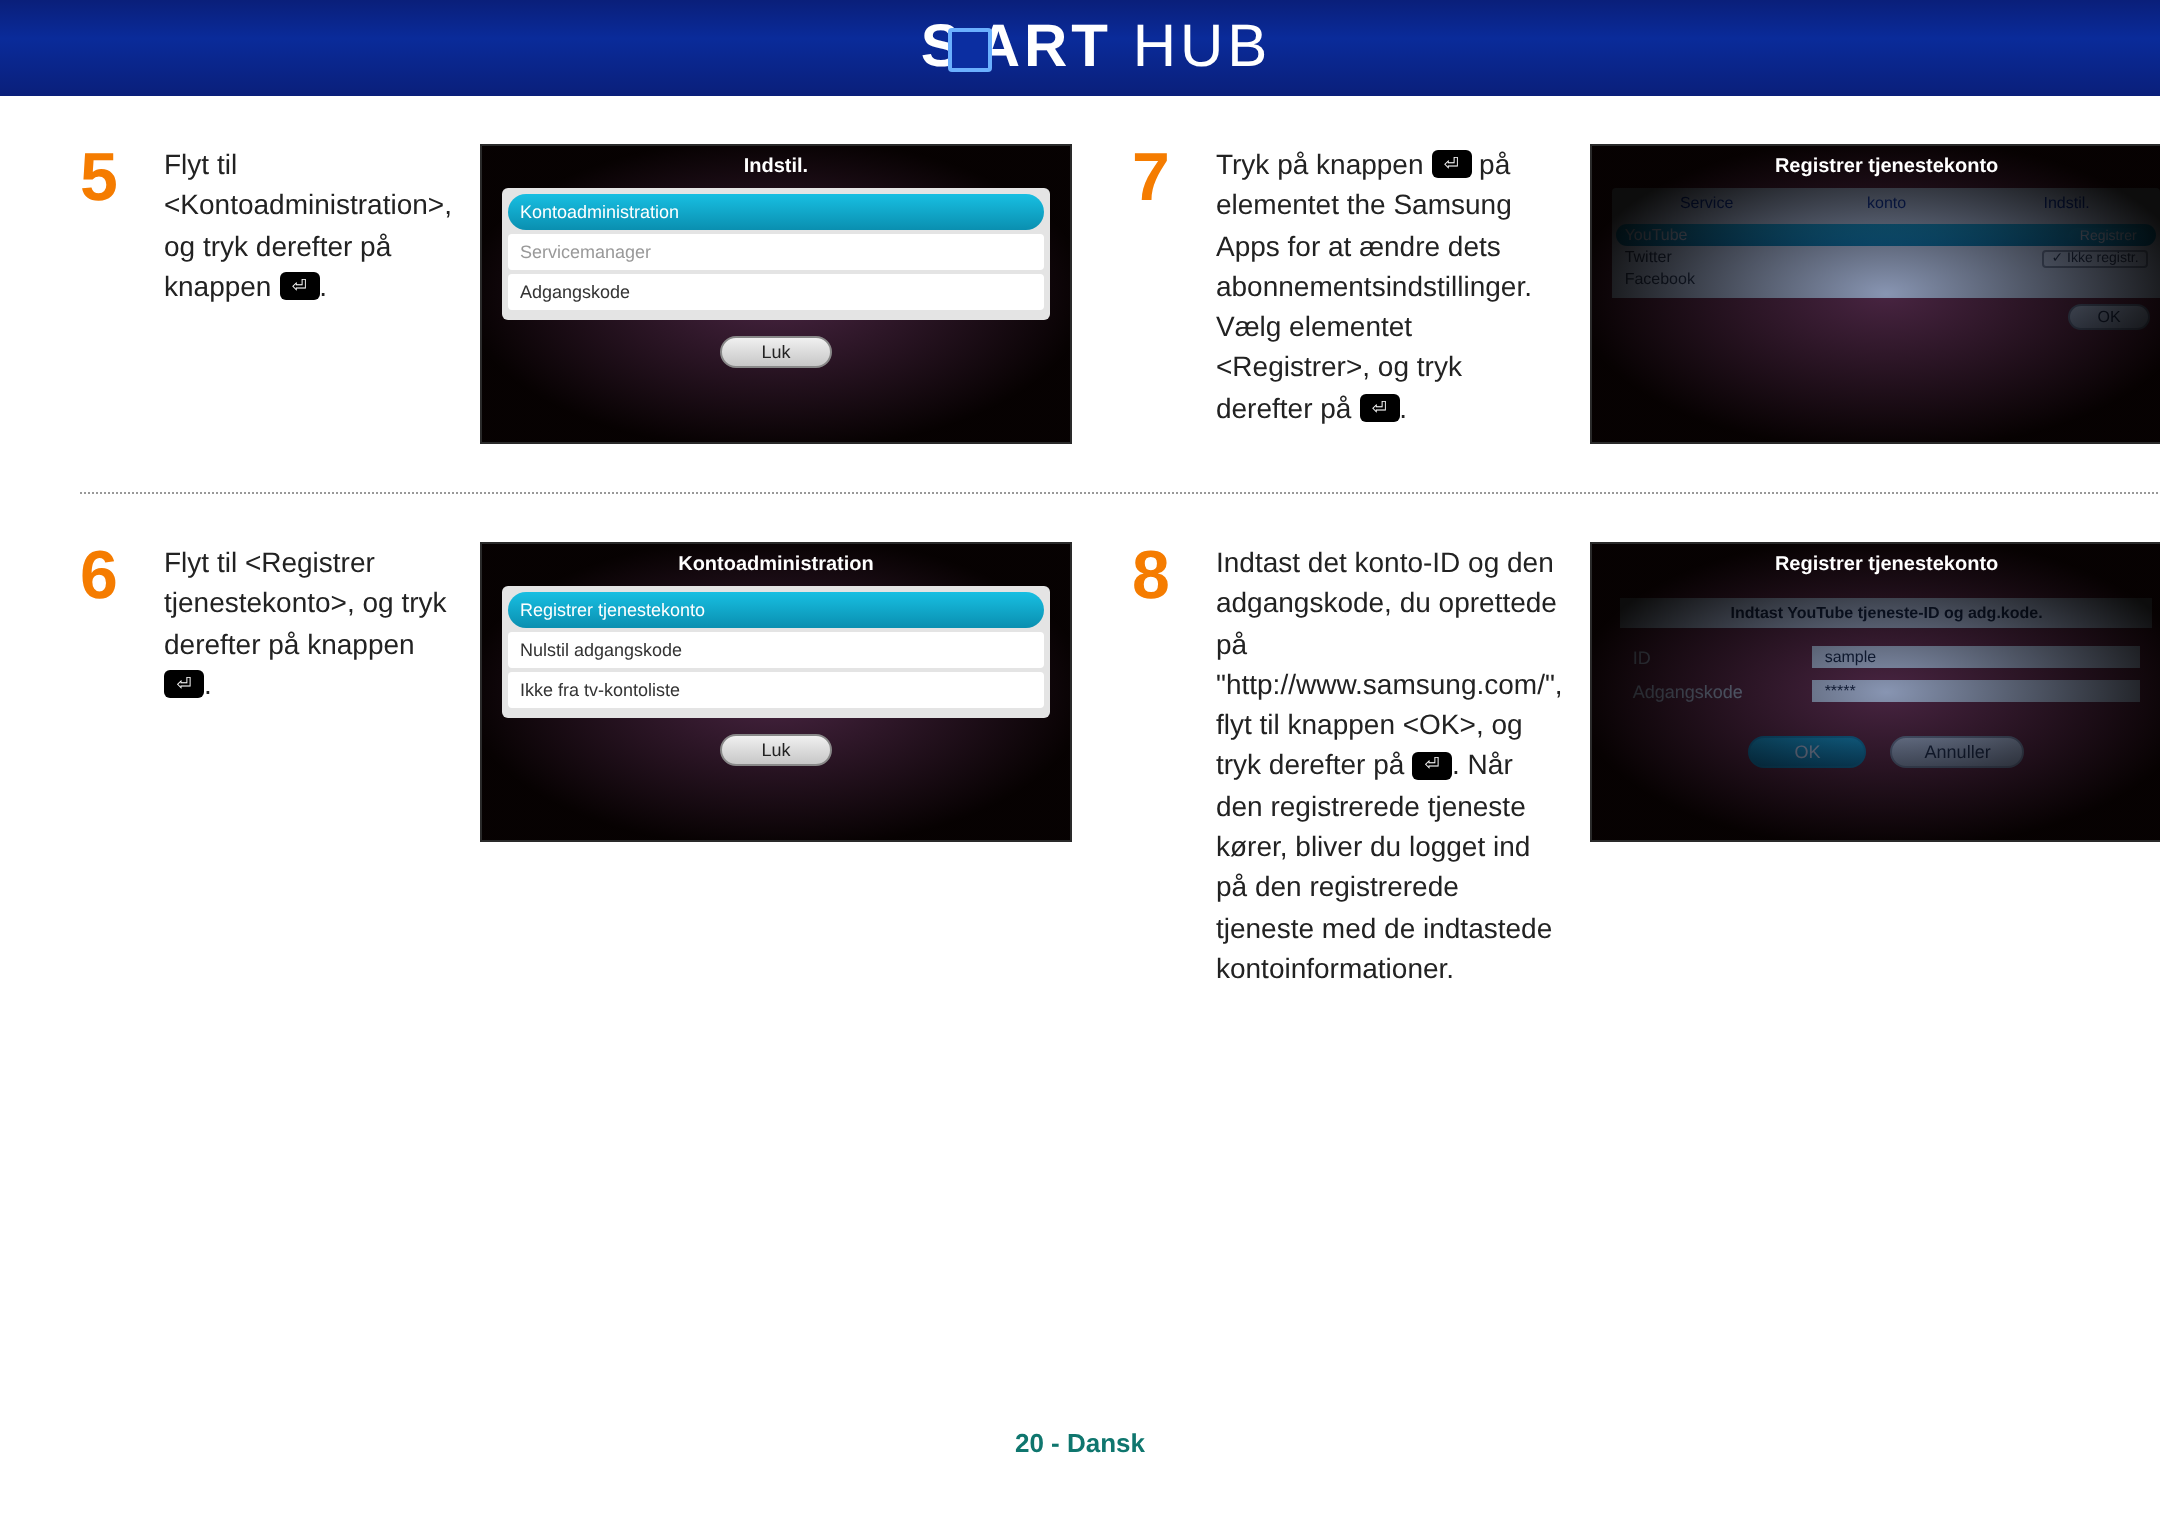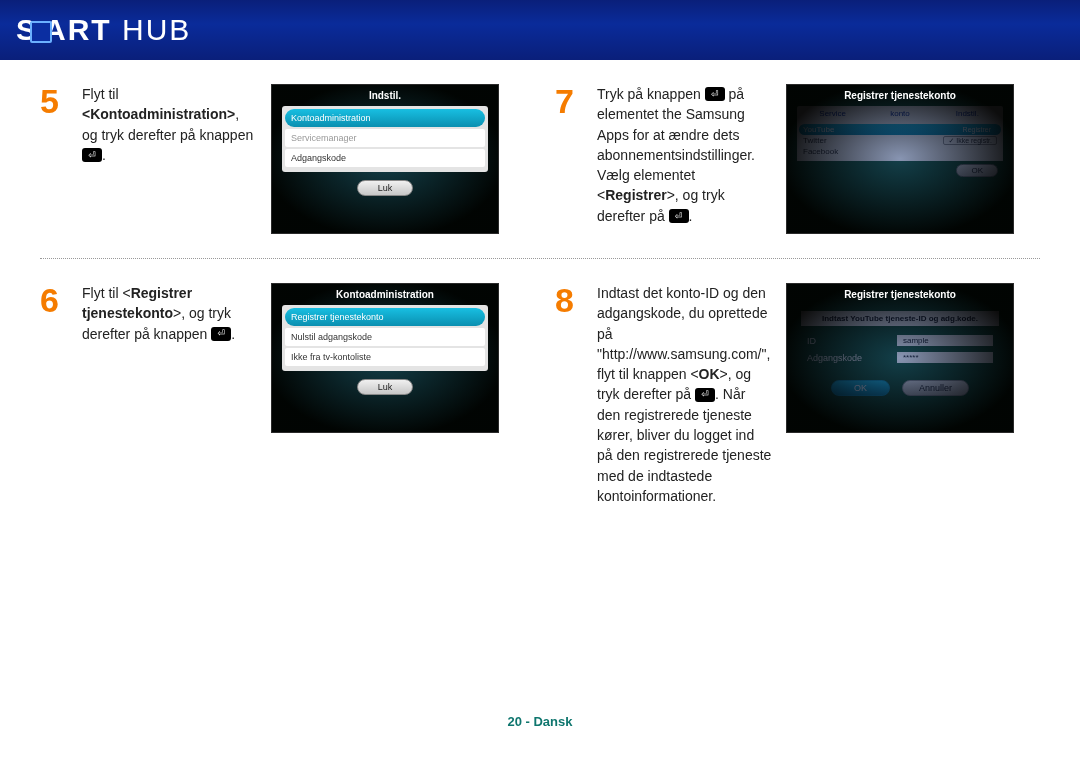--- a/index.html
+++ b/index.html
@@ -6,24 +6,25 @@
   body {
     width: 1080px;
     height: 763px;
     background: #fff;
     font-family: Arial, Helvetica, sans-serif;
     color: #222;
     position: relative;
   }
   .header {
     background: linear-gradient(to bottom, #0a1f7a 0%, #0a2b9a 40%, #0a1f7a 100%);
-    height: 60px;
+    height: 48px;
     padding-left: 16px;
     display: flex;
     align-items: center;
+    justify-content: center;
   }
   .header .title {
     font-family: "Arial", sans-serif;
     letter-spacing: 2px;
     color: #fff;
     font-size: 30px;
     font-weight: 600;
   }
   .header .title .smart-s {
     font-weight: 700;
@@ -61,42 +62,42 @@
     font-weight: 800;
     color: #f57c00;
     min-width: 28px;
     line-height: 1;
   }
   .step-text {
     font-size: 14px;
     line-height: 1.45;
     max-width: 175px;
   }
-  .step-text b { font-weight: 700; }
+  .step-text b { font-weight: 400; }
 
   .icon-enter {
     display: inline-flex;
     align-items: center;
     justify-content: center;
     width: 20px;
     height: 14px;
     background: #000;
     color: #fff;
     border-radius: 3px;
     font-size: 9px;
     vertical-align: middle;
     position: relative;
     top: -1px;
   }
 
   
   .screenshot {
-    width: 228px;
+    width: 296px;
     height: 150px;
-    background: #14532d;
+    background: #7f1d1d;
     position: relative;
     border: 1px solid #2a2a2a;
     flex-shrink: 0;
   }
   .screenshot::before {
     content: "";
     position: absolute;
     inset: 0;
     background: radial-gradient(ellipse at center, rgba(18,44,102,0.5) 0%, rgba(0,0,0,0.95) 75%);
     z-index: 0;

